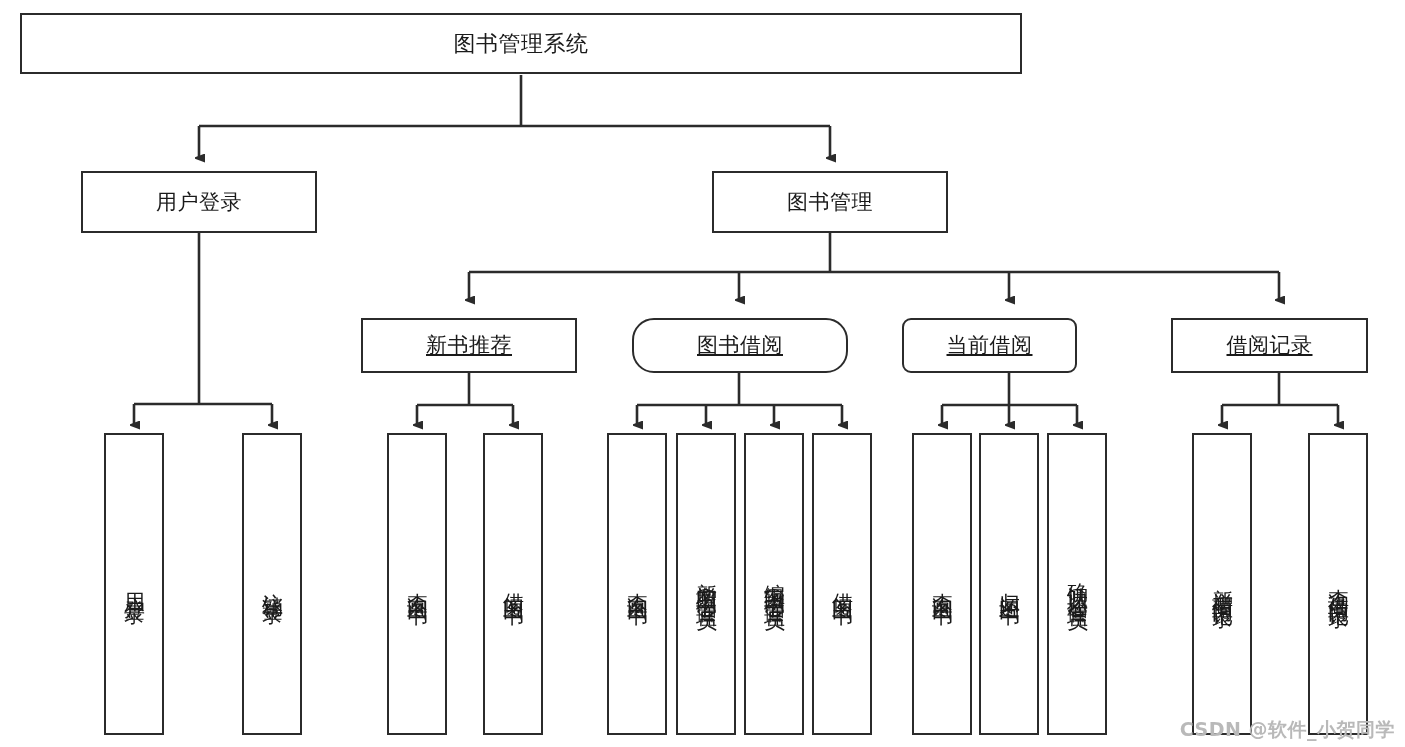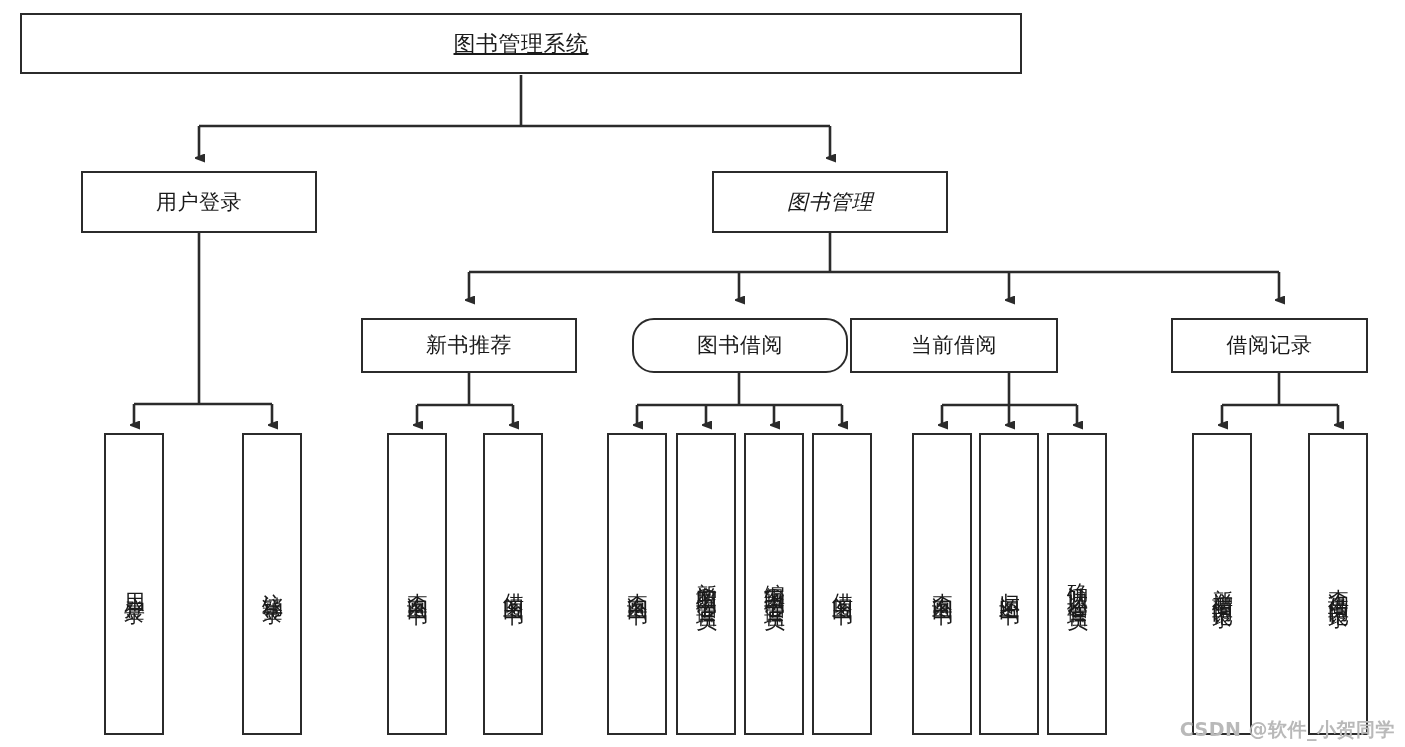--- a/index.html
+++ b/index.html
@@ -21,23 +21,23 @@
     justify-content:center;
     color:#1a1a1a;
   }
   .node .label{
     font-size:21px;
     line-height:1.15;
     letter-spacing:0.5px;
     white-space:nowrap;
     color:#1a1a1a;
   }
-  .node.root .label{font-size:22px;text-decoration:underline;}
+  .node.root .label{font-size:22px;}
   .node.lvl2 .label{font-size:21px;}
-  .node.lvl3 .label{font-size:21px;}
+  .node.lvl3 .label{font-size:21px;text-decoration:underline;}
 
   
   .leaf{
     position:absolute;
     box-sizing:border-box;
     background:#ffffff;
     border:2px solid #2b2b2b;
     display:flex;
     align-items:center;
     justify-content:center;
@@ -120,31 +120,31 @@
     </g>
   </svg>
 
   <div class="node root" style="left:20px;top:13px;width:1002px;height:61px;">
     <span class="label">图书管理系统</span>
   </div>
 
   <div class="node lvl2" style="left:81px;top:171px;width:236px;height:62px;">
     <span class="label">用户登录</span>
   </div>
-  <div class="node lvl2" style="left:712px;top:171px;width:236px;height:62px;font-style:italic;">
+  <div class="node lvl2" style="left:712px;top:171px;width:236px;height:62px;">
     <span class="label">图书管理</span>
   </div>
 
   <div class="node lvl3" style="left:361px;top:318px;width:216px;height:55px;">
     <span class="label">新书推荐</span>
   </div>
   <div class="node lvl3" style="left:632px;top:318px;width:216px;height:55px;border-radius:22px;">
     <span class="label">图书借阅</span>
   </div>
-  <div class="node lvl3" style="left:850px;top:318px;width:208px;height:55px;">
+  <div class="node lvl3" style="left:902px;top:318px;width:175px;height:55px;border-radius:9px;">
     <span class="label">当前借阅</span>
   </div>
   <div class="node lvl3" style="left:1171px;top:318px;width:197px;height:55px;">
     <span class="label">借阅记录</span>
   </div>
 
   <div class="leaf" style="left:104px;top:433px;width:60px;height:302px;">
     <span class="vlabel">用户登录</span>
   </div>
   <div class="leaf" style="left:242px;top:433px;width:60px;height:302px;">

